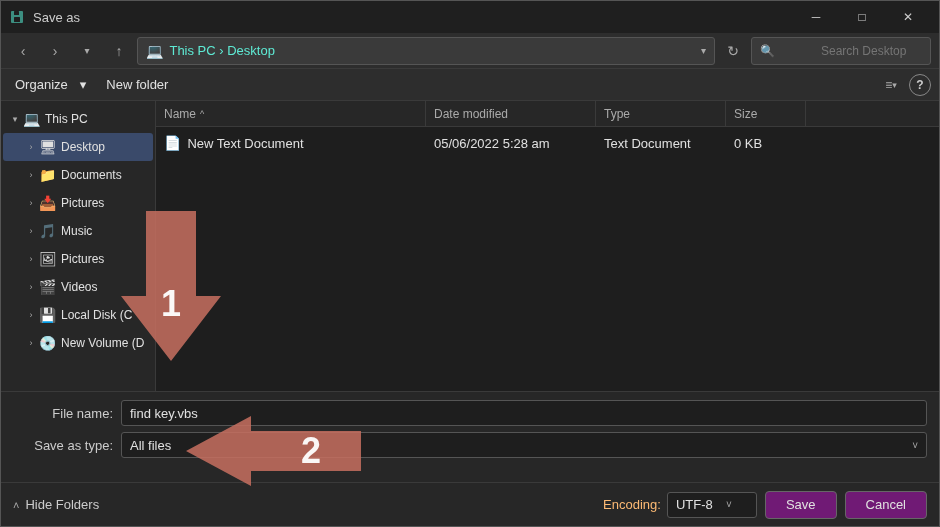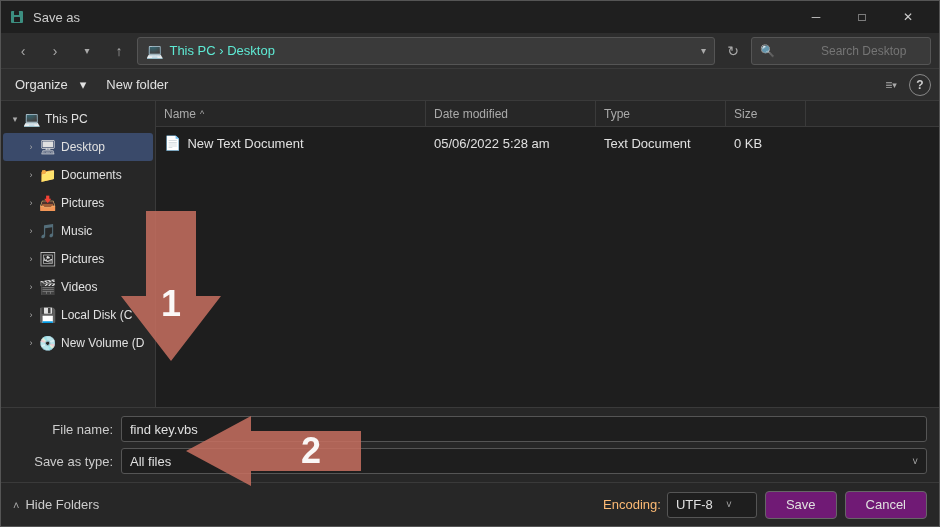--- a/index.html
+++ b/index.html
@@ -326,21 +326,21 @@
       background: #272727;
       border-top: 1px solid #3a3a3a;
       padding: 8px 12px;
       flex-shrink: 0;
     }
     .input-row {
       display: flex;
       align-items: center;
       margin-bottom: 6px;
     }
-    .input-row:last-of-type { margin-bottom: 0; }
+    .input-row:last-of-type { margin-bottom: 16px; }
     .input-label {
       font-size: 13px;
       color: #ccc;
       width: 100px;
       text-align: right;
       margin-right: 8px;
       flex-shrink: 0;
     }
     .input-field {
       flex: 1;

